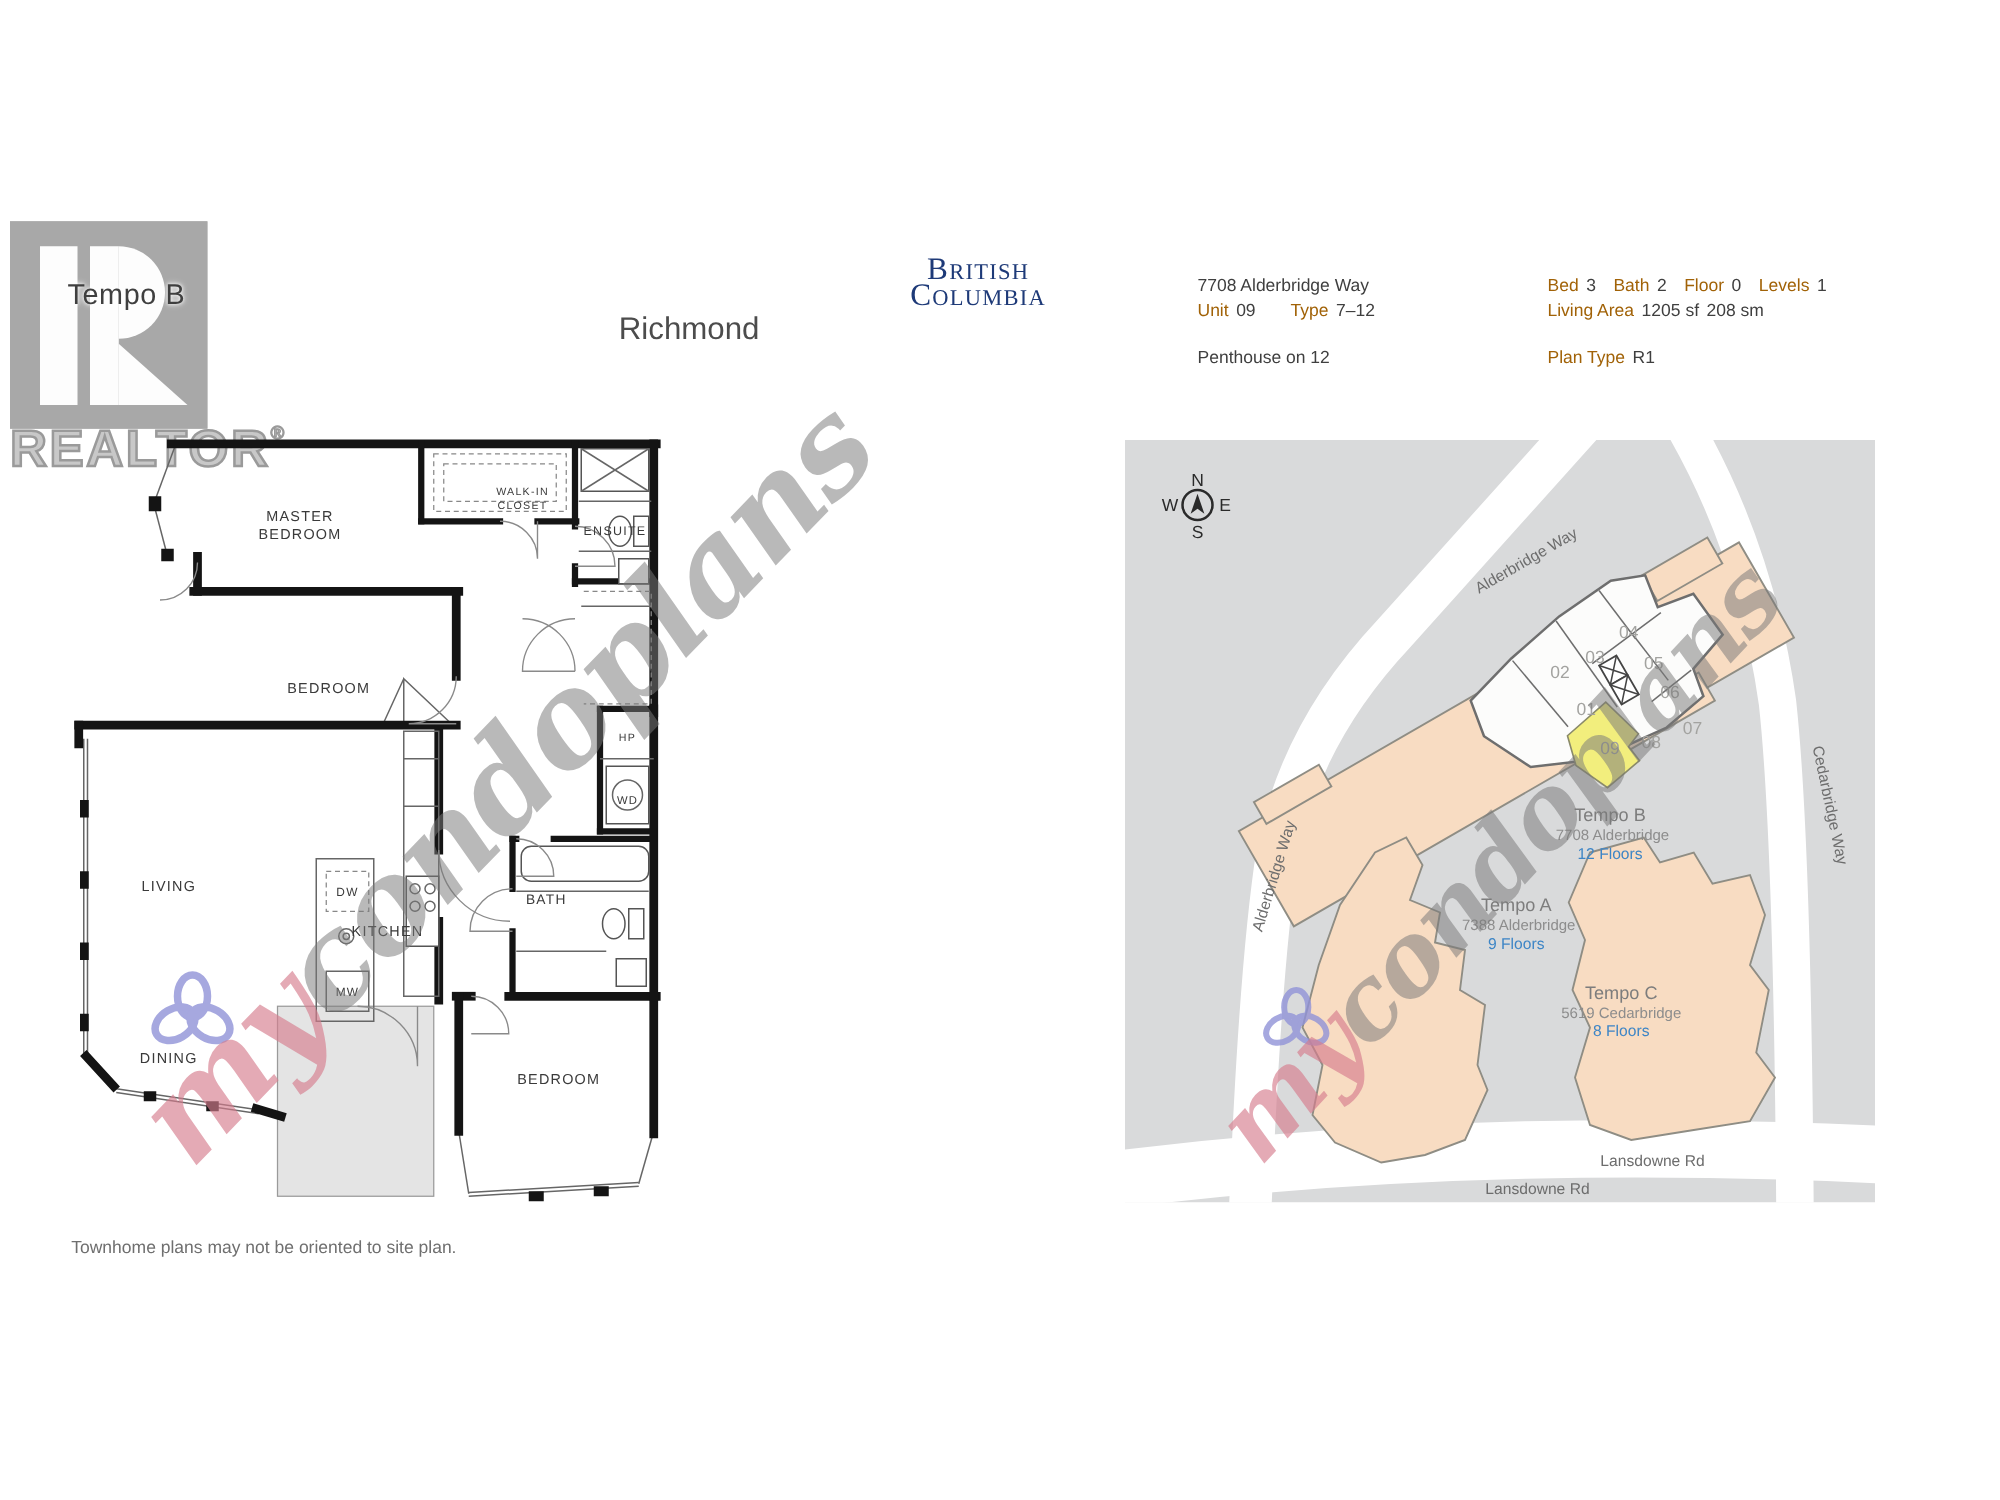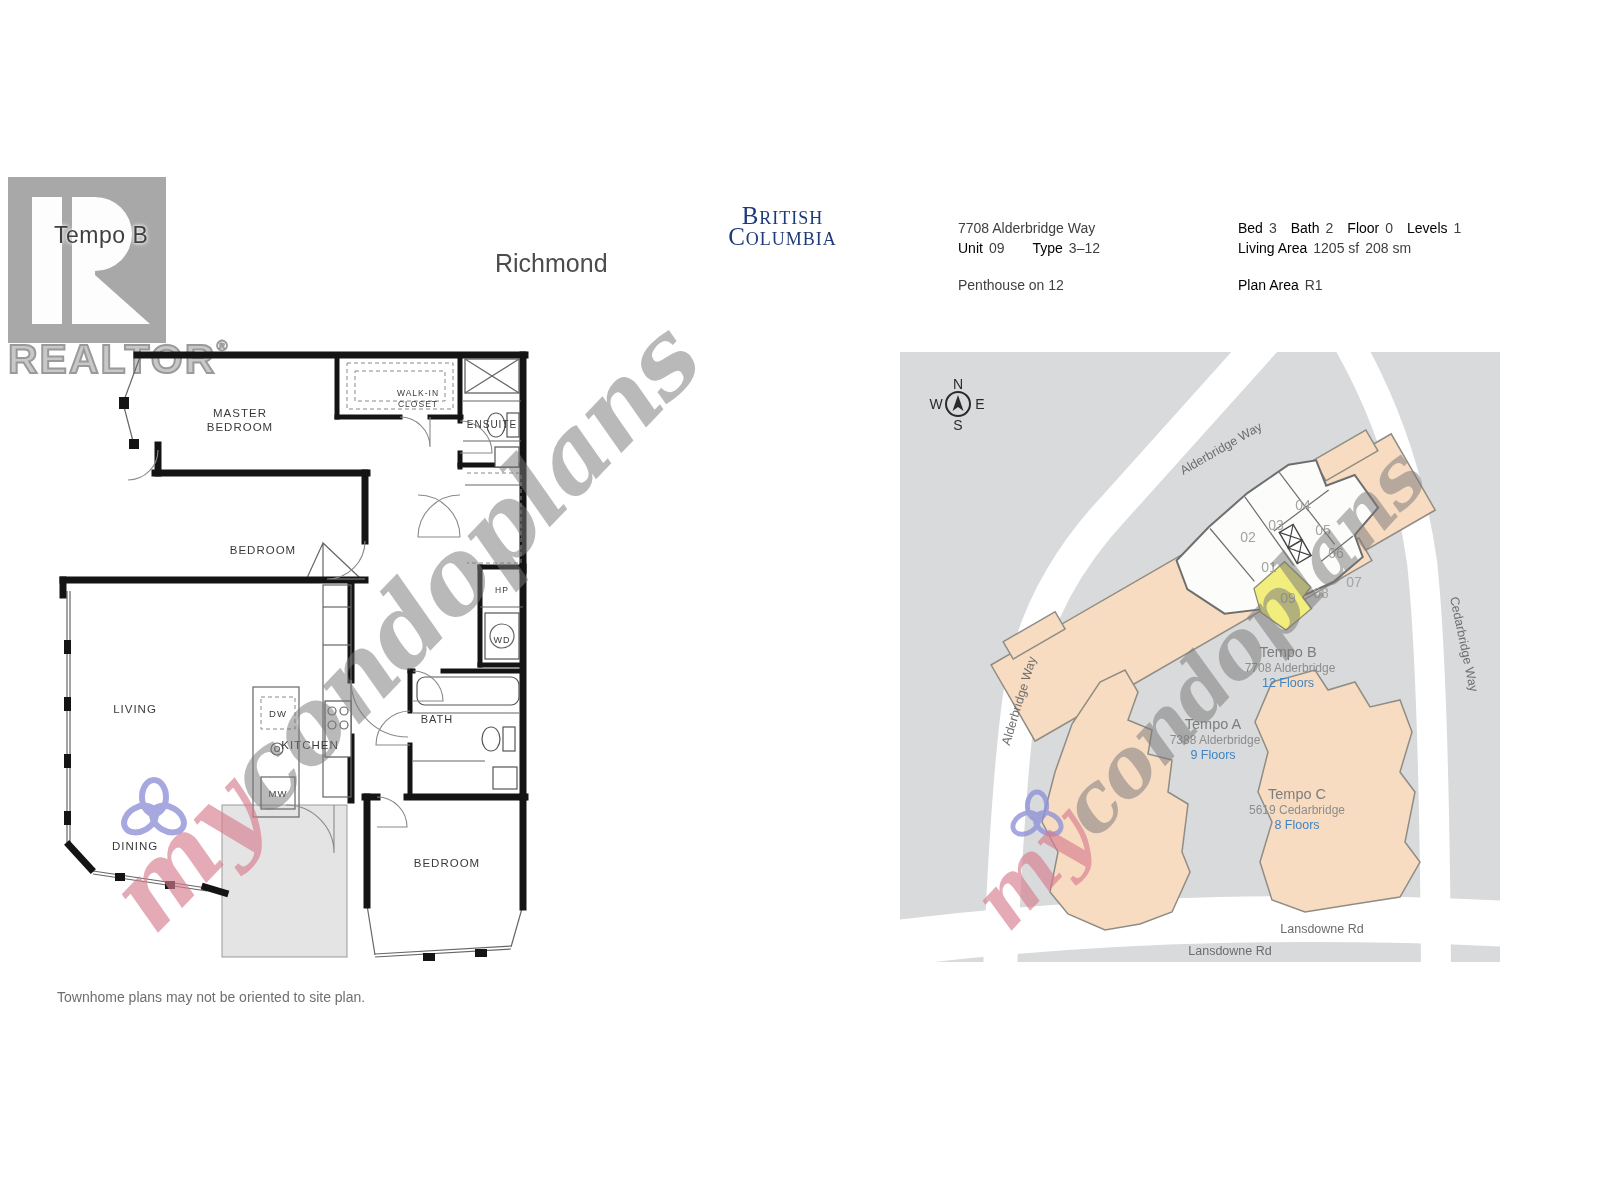--- a/index.html
+++ b/index.html
@@ -15,21 +15,21 @@
   .realtor-reg { font-size:15px; vertical-align:22px; -webkit-text-stroke:1px #9a9a9a; }
 
   
   .city-label { left:495px; top:223px; font-size:25px; color:#4c4c4c;margin-top:26px; }
   .bc-logo { left:695px; top:205px; width:175px; text-align:center;
              font-family:"Liberation Serif", serif; font-variant:small-caps; font-weight:normal;
              font-size:25px; line-height:21px; color:#1e3a78; letter-spacing:1px; }
 
   
   .details { font-size:14px; color:#3f3f3f; }
-  .details .lbl { color:#000000;margin-top:16px; }
+  .details .lbl { color:#a16207;margin-top:16px; }
   .det-col1 { left:958px; top:219px; }
   .det-col2 { left:1238px; top:219px; }
   .det-row { margin-bottom:1px; line-height:19px; }
   .det-gap { height:17px; }
   .sp { display:inline-block; width:14px; }
   .sp2 { display:inline-block; width:6px; }
 
   
   .footer-note { left:57px; top:989px; font-size:14px; color:#6f6f6f; }
 
@@ -80,35 +80,35 @@
 
 <div class="abs city-label">Richmond</div>
 <div class="abs bc-logo">
   <div>British</div>
   <div>Columbia</div>
 </div>
 
 <div class="abs details det-col1">
   <div class="det-row">7708 Alderbridge Way</div>
   <div class="det-row">
-    <span class="lbl">Unit</span><span class="sp2"></span><span>09</span><span class="sp"></span><span class="sp"></span><span class="lbl">Type</span><span class="sp2"></span><span>3–12</span>
+    <span class="lbl">Unit</span><span class="sp2"></span><span>09</span><span class="sp"></span><span class="sp"></span><span class="lbl">Type</span><span class="sp2"></span><span>7–12</span>
   </div>
   <div class="det-gap"></div>
   <div class="det-row">Penthouse on 12</div>
 </div>
 <div class="abs details det-col2">
   <div class="det-row">
     <span class="lbl">Bed</span><span class="sp2"></span><span>3</span><span class="sp"></span><span class="lbl">Bath</span><span class="sp2"></span><span>2</span><span class="sp"></span><span class="lbl">Floor</span><span class="sp2"></span><span>0</span><span class="sp"></span><span class="lbl">Levels</span><span class="sp2"></span><span>1</span>
   </div>
   <div class="det-row">
     <span class="lbl">Living Area</span><span class="sp2"></span><span>1205 sf</span><span class="sp2"></span><span>208 sm</span>
   </div>
   <div class="det-gap"></div>
   <div class="det-row">
-    <span class="lbl">Plan Area</span><span class="sp2"></span><span>R1</span>
+    <span class="lbl">Plan Type</span><span class="sp2"></span><span>R1</span>
   </div>
 </div>
 
 <svg class="abs plan-svg" width="480" height="622" viewBox="0 0 480 622">
 
   <rect x="167" y="460" width="125" height="152" fill="#e4e4e4" stroke="#9a9a9a" stroke-width="1"></rect>
 
   <line class="thin" x1="85" y1="12" x2="68" y2="58"></line>
   <line class="thin" x1="68" y1="58" x2="79" y2="100"></line>
   <line class="thin" x1="12" y1="246" x2="12" y2="502"></line>

